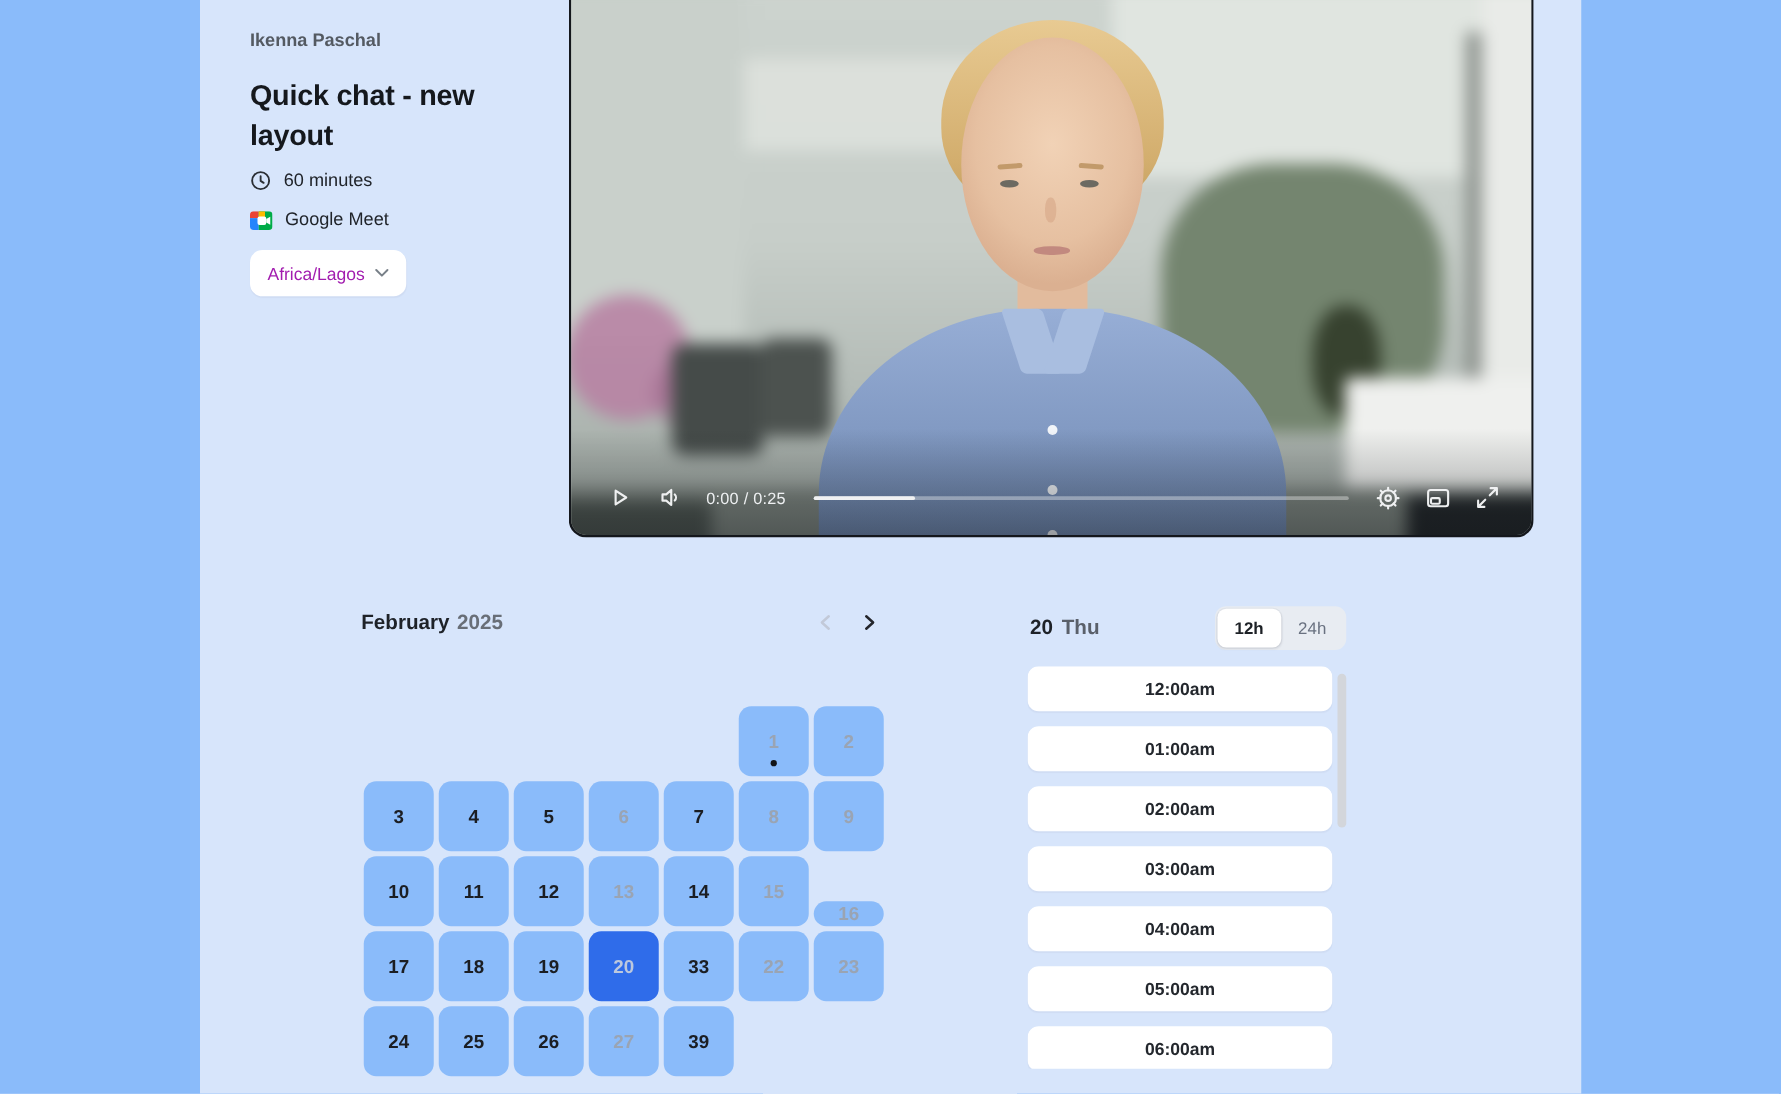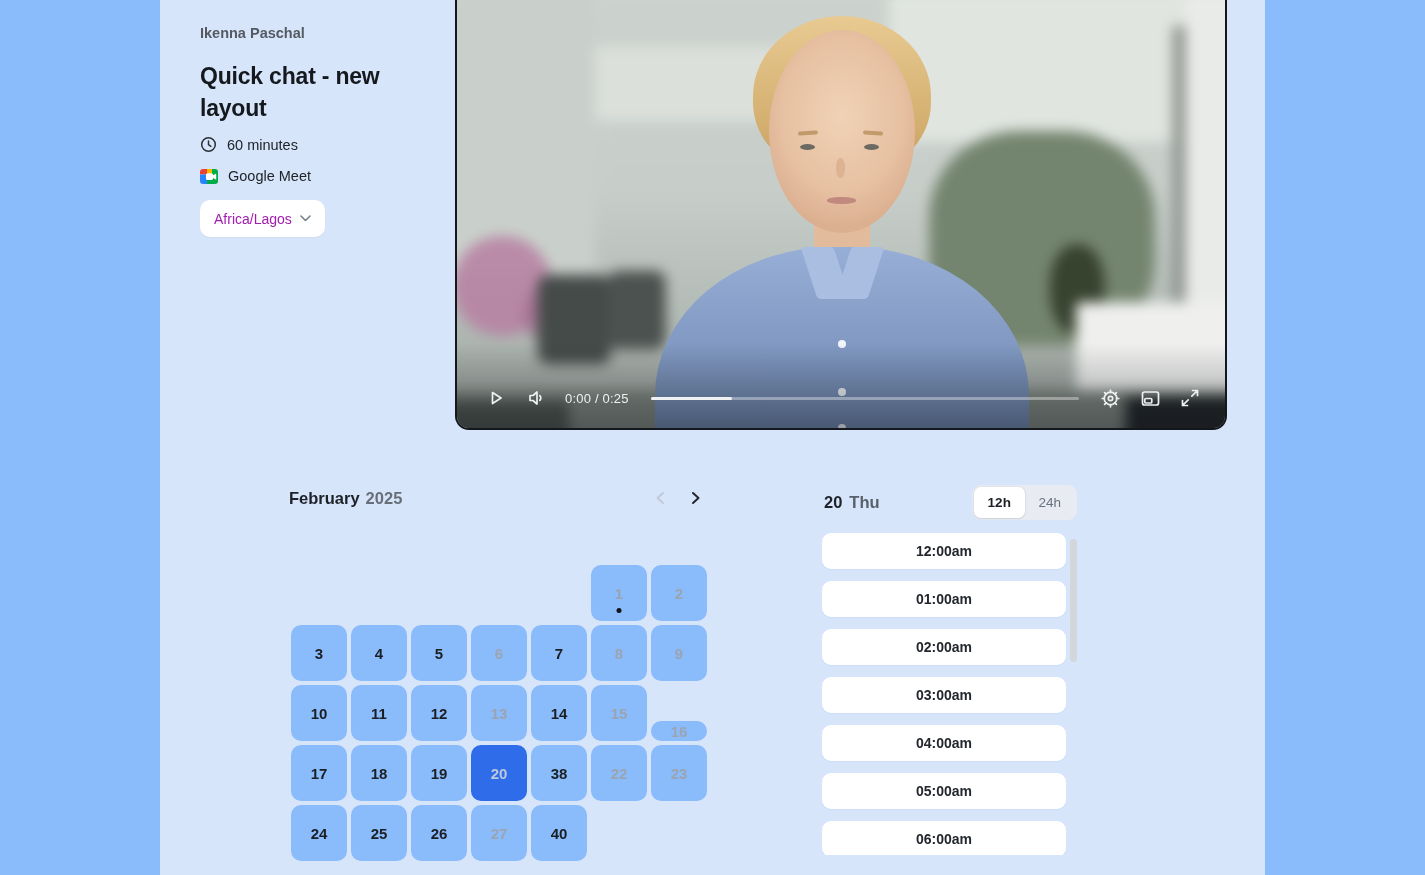--- a/index.html
+++ b/index.html
@@ -307,42 +307,42 @@
       <button class="day available" style="grid-area: 4 / 2;">
         <span>18</span>
       </button>
       <button class="day available" style="grid-area: 4 / 3;">
         <span>19</span>
       </button>
       <button class="day selected" style="grid-area: 4 / 4;">
         <span>20</span>
       </button>
       <button class="day available" style="grid-area: 4 / 5;">
-        <span>38</span>
+        <span>33</span>
       </button>
       <button class="day disabled" style="grid-area: 4 / 6;">
         <span>22</span>
       </button>
       <button class="day disabled" style="grid-area: 4 / 7;">
         <span>23</span>
       </button>
       <button class="day available" style="grid-area: 5 / 1;">
         <span>24</span>
       </button>
       <button class="day available" style="grid-area: 5 / 2;">
         <span>25</span>
       </button>
       <button class="day available" style="grid-area: 5 / 3; justify-content: center;">
         <span>26</span>
       </button>
       <button class="day disabled" style="grid-area: 5 / 4;">
         <span>27</span>
       </button>
       <button class="day available" style="grid-area: 5 / 5;">
-        <span>40</span>
+        <span>39</span>
       </button>
     </div>
 
   <div class="slot-head-day">
     <span class="slot-day-num">20</span>
     <span class="slot-day-name">Thu</span>
   </div>
   <div class="fmt-toggle">
     <button class="fmt-btn active">12h</button>
     <button class="fmt-btn">24h</button>

